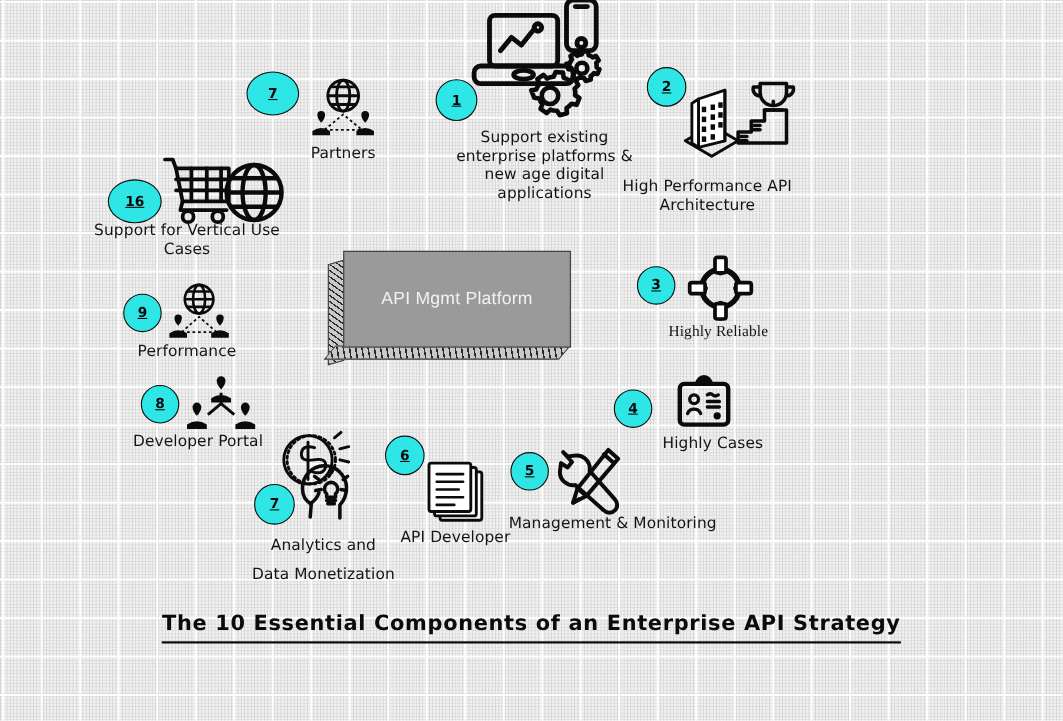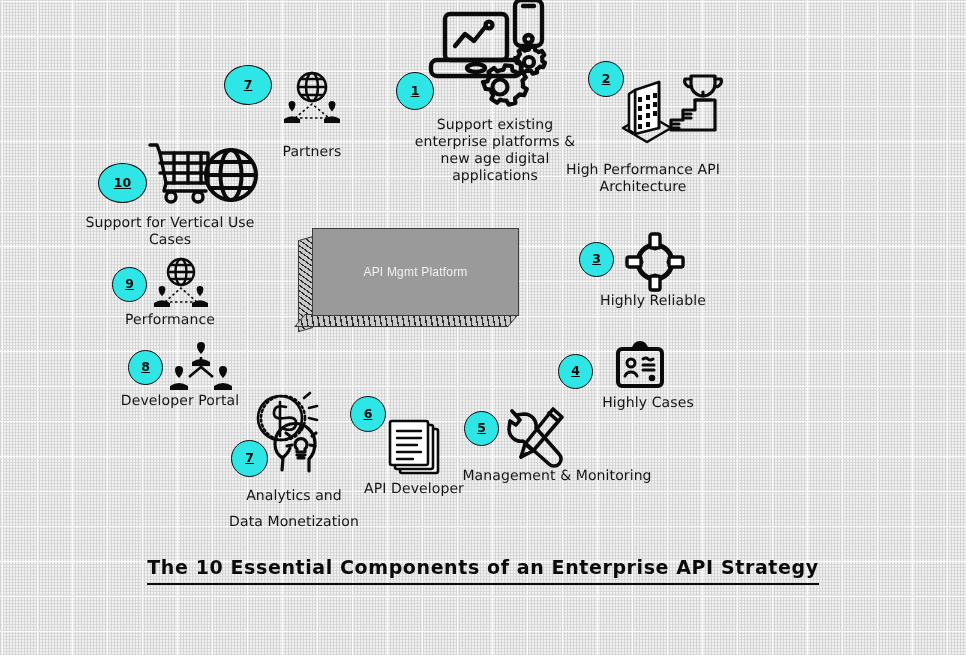--- a/index.html
+++ b/index.html
@@ -89,21 +89,21 @@
     background: #9a9a9a;
     border: 1.4px solid #3c3c3c;
     display: flex;
     align-items: center;
     justify-content: center;
     box-sizing: border-box;
   }
   #platform .face span {
     color: #f2f2f2;
     font-family: "Liberation Sans", sans-serif;
-    font-size: 12px;
+    font-size: 16px;
     font-weight: 400;
     letter-spacing: 0.2px;
   }
   #platform .side-hatch, #platform .bottom-hatch {
     position: absolute;
     background-color: #c9c9c9;
     background-image: repeating-linear-gradient(
         45deg, #2b2b2b 0 1px, rgba(0,0,0,0) 1px 4px);
     border: 1.2px solid #3c3c3c;
     box-sizing: border-box;
@@ -232,21 +232,21 @@
           <rect x="24" y="1" width="10" height="14" rx="2"></rect>
           <rect x="24" y="43" width="10" height="14" rx="2"></rect>
           <rect x="1" y="24" width="14" height="10" rx="2"></rect>
           <rect x="43" y="24" width="14" height="10" rx="2"></rect>
         </g>
       </svg>
     </div>
     <div class="bubble" style="left:579px; top:242px; width:33px; height:33px;">
       <span>3</span>
     </div>
-    <div class="node-label" style="left:568px; top:293px; width:170px;">Highly Reliable</div>
+    <div class="node-label" style="left:568px; top:293px; width:170px;font-family:Liberation Serif, serif;">Highly Reliable</div>
   </div>
 
   <div class="node">
     <div class="icon" style="left:614px; top:340px; width:52px; height:52px;">
       <svg viewBox="0 0 52 52" width="52" height="52">
         <g fill="none" stroke="#0b0b0b" stroke-width="4" stroke-linejoin="round" stroke-linecap="round">
           <rect x="4" y="9" width="44" height="37" rx="4"></rect>
           <path d="M20 9 a6 6 0 0 1 12 0"></path>
           <circle cx="26" cy="6" r="2.2" fill="#0b0b0b"></circle>
         </g>
@@ -386,23 +386,23 @@
           <circle cx="50" cy="55" r="5"></circle>
         </g>
         <g fill="none" stroke="#0b0b0b" stroke-width="4">
           <circle cx="83" cy="33" r="25"></circle>
           <ellipse cx="83" cy="33" rx="10.5" ry="25"></ellipse>
           <path d="M58 33 h50 M62 20 h42 M62 46 h42"></path>
         </g>
       </svg>
     </div>
     <div class="bubble" style="left:98px; top:163px; width:47px; height:38px;">
-      <span>10</span>
-    </div>
-    <div class="node-label" style="left:75px; top:215px; width:190px;text-align:center;">Support for Vertical Use
+      <span>16</span>
+    </div>
+    <div class="node-label" style="left:75px; top:202px; width:190px;text-align:center;">Support for Vertical Use
 Cases</div>
   </div>
 
   <div class="node">
     <div class="icon" style="left:283px; top:72px; width:58px; height:54px;">
       <svg viewBox="0 0 58 54" width="58" height="54">
         <g fill="none" stroke="#0b0b0b" stroke-width="2.6">
           <circle cx="29" cy="15" r="14"></circle>
           <ellipse cx="29" cy="15" rx="6" ry="14"></ellipse>
           <path d="M15 15 h28 M17 7 h24 M17 23 h24"></path>
@@ -414,20 +414,20 @@
           <path d="M9 29 a3.5 3.5 0 0 1 3.5 3.5 q0 3.5 -3.5 7 q-3.5 -3.5 -3.5 -7 a3.5 3.5 0 0 1 3.5 -3.5z"></path>
           <path d="M1 47 q8 -5.5 16 0 v4 h-16z"></path>
           <path d="M49 29 a3.5 3.5 0 0 1 3.5 3.5 q0 3.5 -3.5 7 q-3.5 -3.5 -3.5 -7 a3.5 3.5 0 0 1 3.5 -3.5z"></path>
           <path d="M41 47 q8 -5.5 16 0 v4 h-16z"></path>
         </g>
       </svg>
     </div>
     <div class="bubble" style="left:224px; top:65px; width:46px; height:38px;">
       <span>7</span>
     </div>
-    <div class="node-label" style="left:252px; top:132px; width:120px;margin-top:12px;">Partners</div>
+    <div class="node-label" style="left:252px; top:132px; width:120px;">Partners</div>
   </div>
 
   <div id="title">
     <span>The 10 Essential Components of an Enterprise API  Strategy</span>
   </div>
 
 </div>
 
 </body></html>

